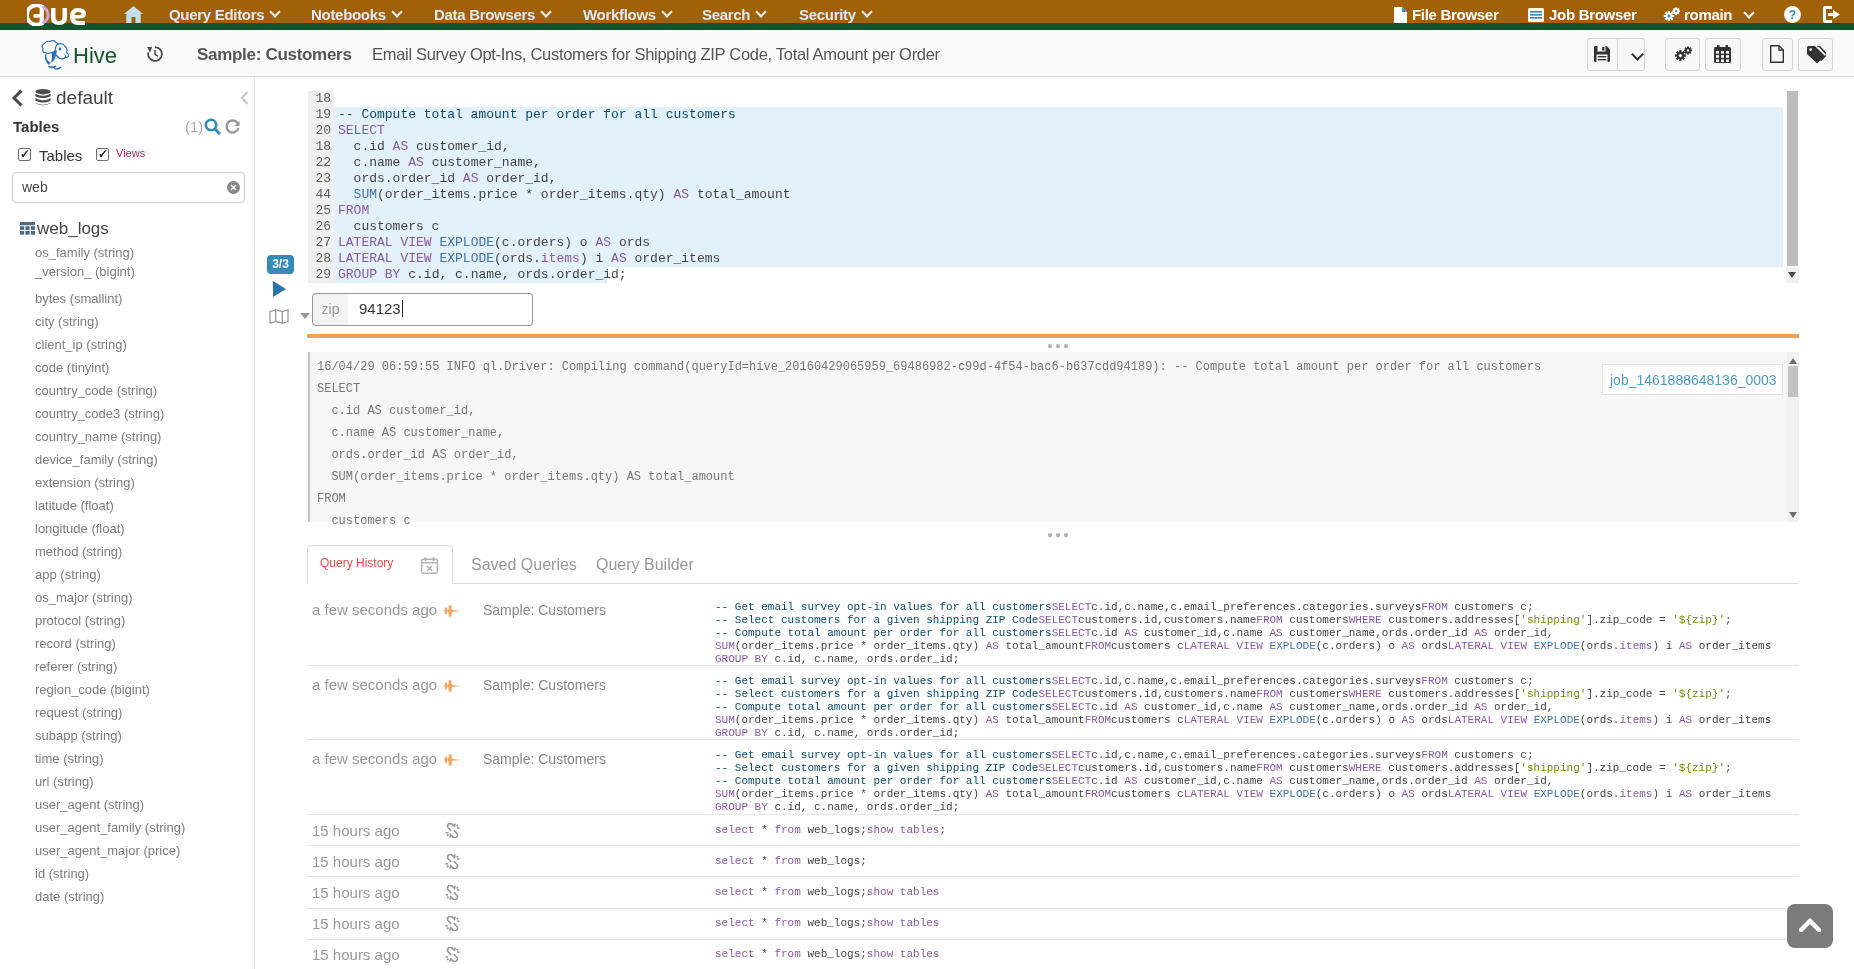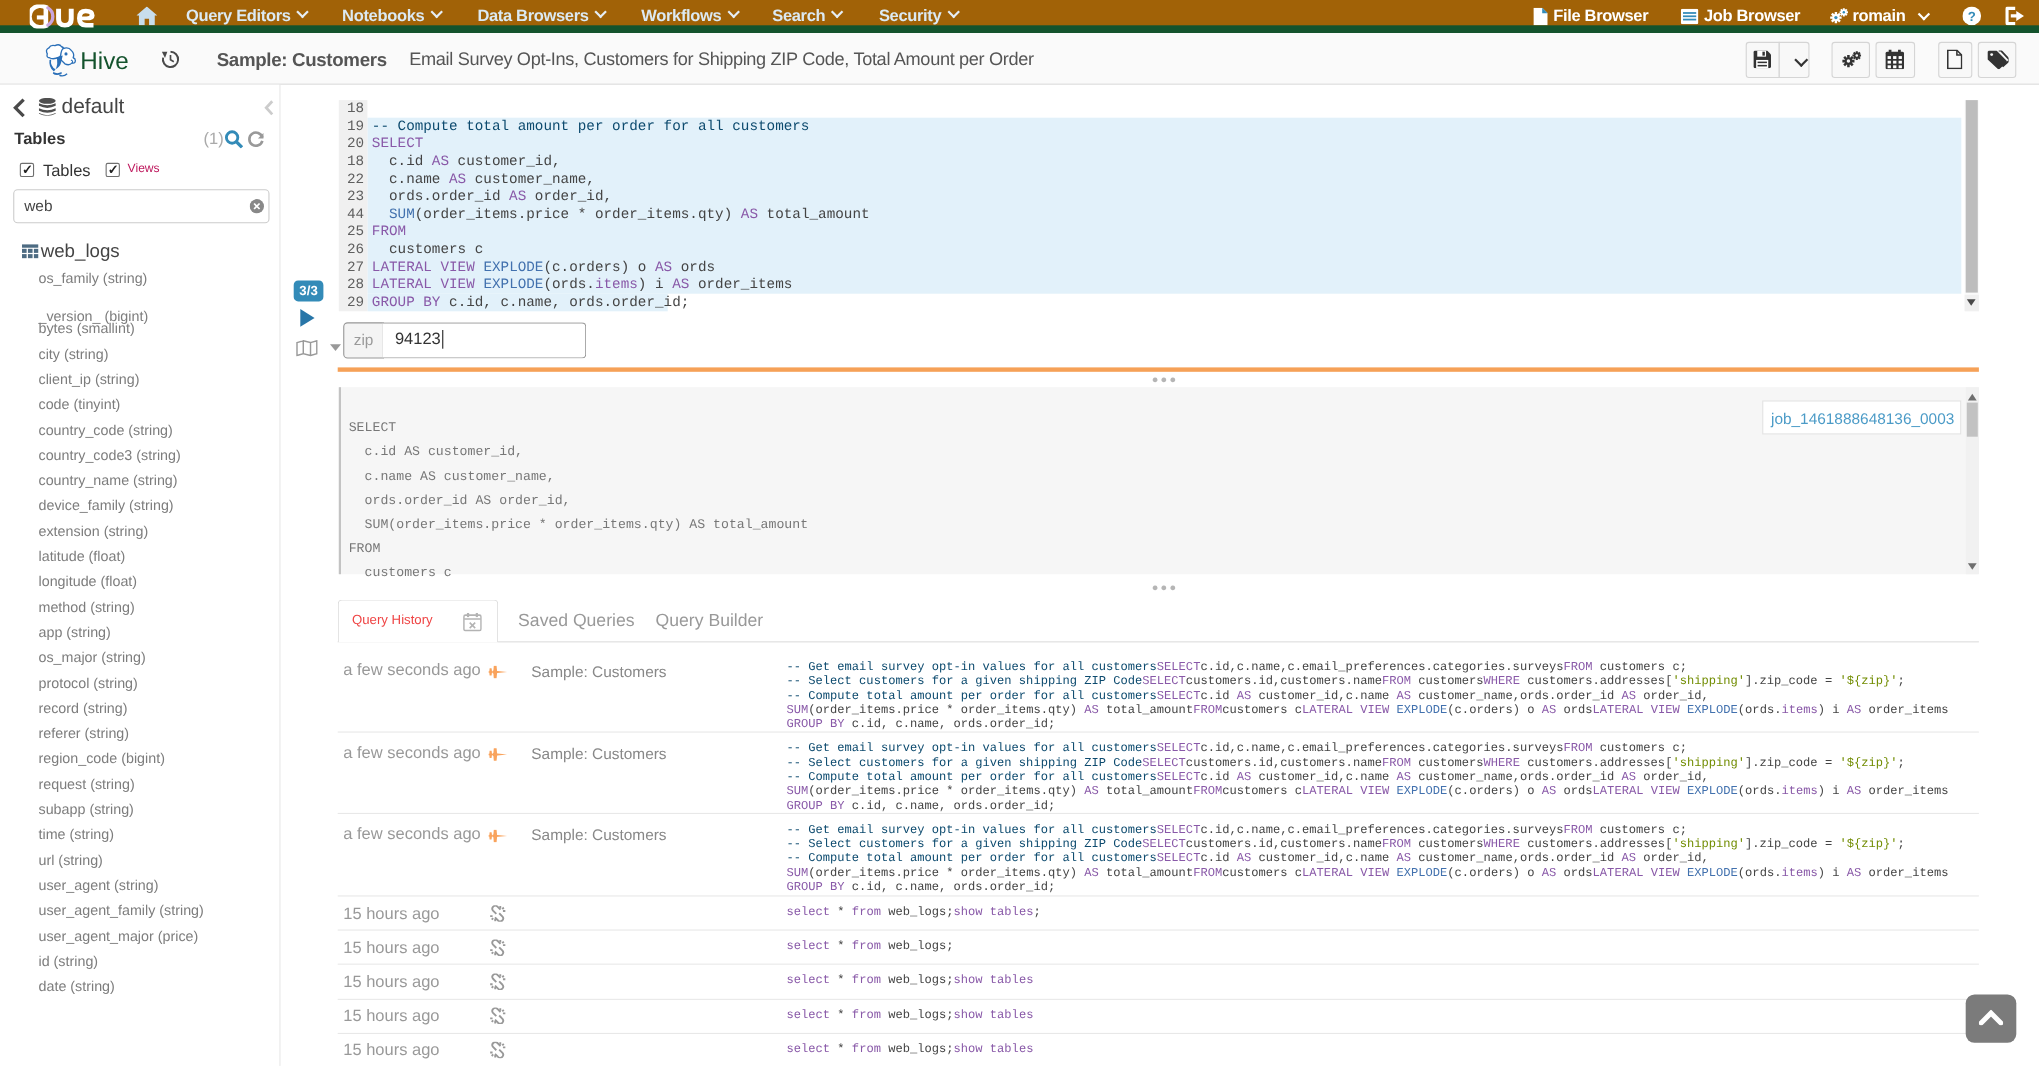--- a/index.html
+++ b/index.html
@@ -241,21 +241,21 @@
         <rect x="0" y="4.2" width="4.2" height="3.7"></rect>
         <rect x="5.4" y="4.2" width="4.2" height="3.7"></rect>
         <rect x="10.8" y="4.2" width="4.2" height="3.7"></rect>
         <rect x="0" y="9" width="4.2" height="3.7"></rect>
         <rect x="5.4" y="9" width="4.2" height="3.7"></rect>
         <rect x="10.8" y="9" width="4.2" height="3.7"></rect>
       </g>
   </svg>
   <div class="abs" style="left:37px;top:219px;font-size:17px;color:#444">web_logs</div>
   <div class="col-item" style="top:245px">os_family (string)</div>
-  <div class="col-item" style="top:280px">_version_ (bigint)</div>
+  <div class="col-item" style="top:264px">_version_ (bigint)</div>
   <div class="col-item" style="top:291px">bytes (smallint)</div>
   <div class="col-item" style="top:314px">city (string)</div>
   <div class="col-item" style="top:337px">client_ip (string)</div>
   <div class="col-item" style="top:360px">code (tinyint)</div>
   <div class="col-item" style="top:383px">country_code (string)</div>
   <div class="col-item" style="top:406px">country_code3 (string)</div>
   <div class="col-item" style="top:429px">country_name (string)</div>
   <div class="col-item" style="top:452px">device_family (string)</div>
   <div class="col-item" style="top:475px">extension (string)</div>
   <div class="col-item" style="top:498px">latitude (float)</div>
@@ -317,20 +317,21 @@
   <span class="crt abs" style="left:293px;top:315px;border-top-color:#999;border-left-width:5px;border-right-width:5px;border-top-width:6px"></span>
 
   <div class="abs" style="left:312px;top:293px;width:37px;height:33px;background:#f4f4f4;border:1px solid #979797;border-radius:4px 0 0 4px;color:#9a9a9a;font-size:14px;text-align:center;line-height:31px">zip</div>
   <div class="abs" style="left:348px;top:293px;width:185px;height:33px;background:#fff;border:1px solid #979797;border-left:none;border-radius:0 4px 4px 0"></div>
   <div class="abs" style="left:359px;top:300px;font-size:15px;color:#333">94123<span style="border-left:1.5px solid #222;margin-left:1px"></span></div>
 
   <div class="abs" style="left:307px;top:334px;width:1492px;height:4px;background:#f6a157"></div>
 
   <div class="abs" style="left:1047px;top:344px;width:14px;height:3px;color:#b5b5b5;font-size:10px;line-height:3px;letter-spacing:2px">●●●</div>
   <div id="log">
+    <div class="logline" style="top:4px">16/04/29 06:59:55 INFO ql.Driver: Compiling command(queryId=hive_20160429065959_69486982-c99d-4f54-bac6-b637cdd94189): -- Compute total amount per order for all customers</div>
     <div class="logline" style="top:26px">SELECT</div>
     <div class="logline" style="top:48px">  c.id AS customer_id,</div>
     <div class="logline" style="top:70px">  c.name AS customer_name,</div>
     <div class="logline" style="top:92px">  ords.order_id AS order_id,</div>
     <div class="logline" style="top:114px">  SUM(order_items.price * order_items.qty) AS total_amount</div>
     <div class="logline" style="top:136px">FROM</div>
     <div class="logline" style="top:158px">  customers c</div>
   </div>
   <div class="abs" style="left:1602px;top:364px;width:181px;height:31px;background:#fff;border:1px solid #e2e2e2"></div>
   <div class="abs" style="left:1610px;top:372px;font-size:14px;color:#4b9bc7">job_1461888648136_0003</div>

